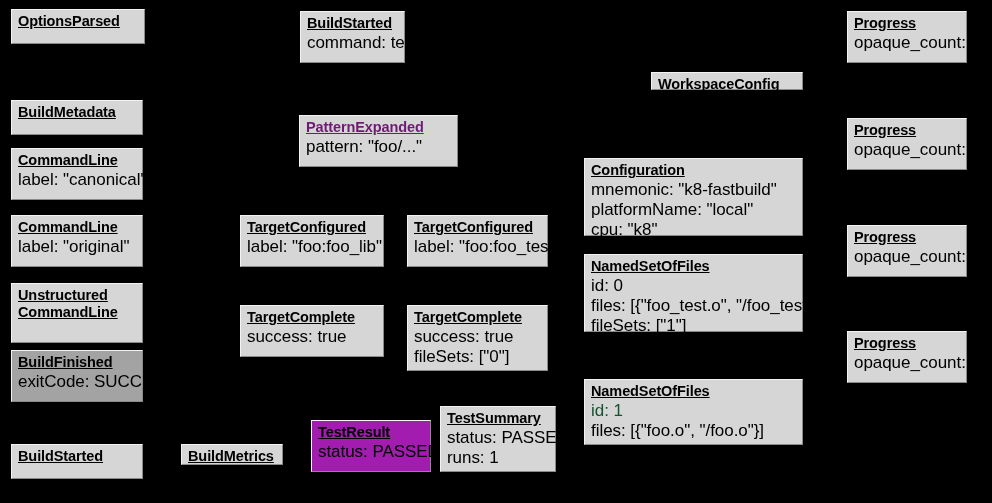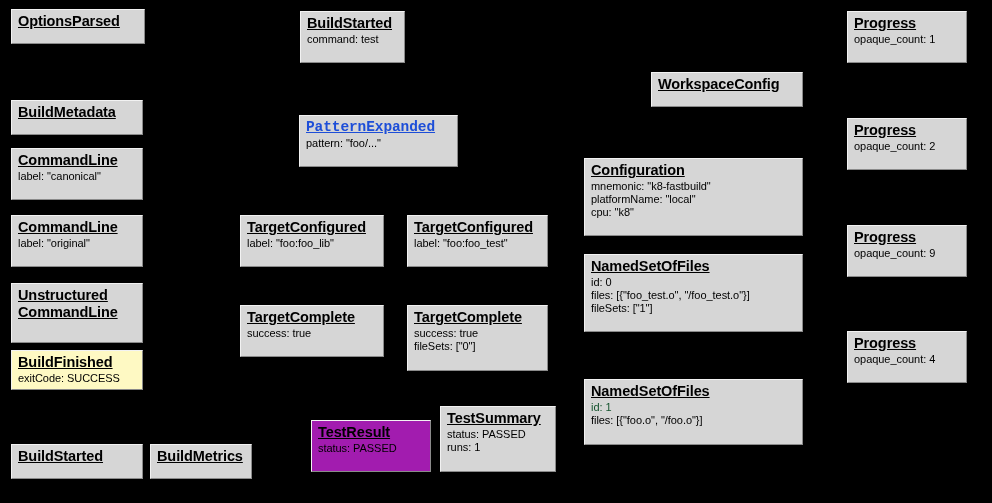--- a/index.html
+++ b/index.html
@@ -29,21 +29,21 @@
   .node .title {
     font-size: 14.5px;
     font-weight: bold;
     color: #000000;
     text-decoration: underline;
     white-space: pre-line;
     letter-spacing: -0.1px;
     margin-bottom: 1px;
   }
   .node .field {
-    font-size: 11px;
+    font-size: 17px;
     font-weight: normal;
     color: #000000;
     white-space: pre;
     letter-spacing: -0.05px;
   }
 </style>
 </head>
 <body>
 
 <div id="canvas" style="background: rgb(0, 0, 0);">
@@ -58,36 +58,36 @@
       <div class="field" style="color: rgb(0, 0, 0);">label: "canonical"</div>
     </div>
     <div class="node" style="left: 11px; top: 215px; width: 132px; height: 52px; background: rgb(214, 214, 214); border-color: rgb(242, 242, 242) rgb(138, 138, 138) rgb(138, 138, 138) rgb(242, 242, 242);">
       <div class="title" style="color: rgb(0, 0, 0);">CommandLine</div>
       <div class="field" style="color: rgb(0, 0, 0);">label: "original"</div>
     </div>
     <div class="node" style="left: 11px; top: 283px; width: 132px; height: 60px; background: rgb(214, 214, 214); border-color: rgb(242, 242, 242) rgb(138, 138, 138) rgb(138, 138, 138) rgb(242, 242, 242);">
       <div class="title" style="color: rgb(0, 0, 0);">Unstructured
 CommandLine</div>
     </div>
-    <div class="node" style="left: 11px; top: 350px; width: 132px; height: 40px; background: #fef9c3; border-color: rgb(242, 242, 242) rgb(138, 138, 138) rgb(138, 138, 138) rgb(242, 242, 242);">
+    <div class="node" style="left: 11px; top: 350px; width: 132px; height: 52px; background: #a3a3a3; border-color: rgb(242, 242, 242) rgb(138, 138, 138) rgb(138, 138, 138) rgb(242, 242, 242);">
       <div class="title" style="color: rgb(0, 0, 0);">BuildFinished</div>
       <div class="field" style="color: rgb(0, 0, 0);">exitCode: SUCCESS</div>
     </div>
     <div class="node" style="left: 11px; top: 444px; width: 132px; height: 35px; background: rgb(214, 214, 214); border-color: rgb(242, 242, 242) rgb(138, 138, 138) rgb(138, 138, 138) rgb(242, 242, 242);">
       <div class="title" style="color: rgb(0, 0, 0);">BuildStarted</div>
     </div>
-    <div class="node" style="left: 150px; top: 444px; width: 102px; height: 35px; background: rgb(214, 214, 214); border-color: rgb(242, 242, 242) rgb(138, 138, 138) rgb(138, 138, 138) rgb(242, 242, 242);">
+    <div class="node" style="left: 181px; top: 444px; width: 102px; height: 21px; background: rgb(214, 214, 214); border-color: rgb(242, 242, 242) rgb(138, 138, 138) rgb(138, 138, 138) rgb(242, 242, 242);">
       <div class="title" style="color: rgb(0, 0, 0);">BuildMetrics</div>
     </div>
     <div class="node" style="left: 300px; top: 11px; width: 105px; height: 52px; background: rgb(214, 214, 214); border-color: rgb(242, 242, 242) rgb(138, 138, 138) rgb(138, 138, 138) rgb(242, 242, 242);">
       <div class="title" style="color: rgb(0, 0, 0);">BuildStarted</div>
       <div class="field" style="color: rgb(0, 0, 0);">command: test</div>
     </div>
     <div class="node" style="left: 299px; top: 115px; width: 159px; height: 52px; background: rgb(214, 214, 214); border-color: rgb(242, 242, 242) rgb(138, 138, 138) rgb(138, 138, 138) rgb(242, 242, 242);">
-      <div class="title" style="color: #1d4ed8; font-family: Liberation Mono, monospace;">PatternExpanded</div>
+      <div class="title" style="color: #701a75;">PatternExpanded</div>
       <div class="field" style="color: rgb(0, 0, 0);">pattern: "foo/..."</div>
     </div>
     <div class="node" style="left: 240px; top: 215px; width: 144px; height: 52px; background: rgb(214, 214, 214); border-color: rgb(242, 242, 242) rgb(138, 138, 138) rgb(138, 138, 138) rgb(242, 242, 242);">
       <div class="title" style="color: rgb(0, 0, 0);">TargetConfigured</div>
       <div class="field" style="color: rgb(0, 0, 0);">label: "foo:foo_lib"</div>
     </div>
     <div class="node" style="left: 407px; top: 215px; width: 141px; height: 52px; background: rgb(214, 214, 214); border-color: rgb(242, 242, 242) rgb(138, 138, 138) rgb(138, 138, 138) rgb(242, 242, 242);">
       <div class="title" style="color: rgb(0, 0, 0);">TargetConfigured</div>
       <div class="field" style="color: rgb(0, 0, 0);">label: "foo:foo_test"</div>
     </div>
@@ -102,21 +102,21 @@
     </div>
     <div class="node" style="left: 311px; top: 420px; width: 120px; height: 52px; background: #a21caf; border-color: rgb(242, 242, 242) rgb(138, 138, 138) rgb(138, 138, 138) rgb(242, 242, 242);">
       <div class="title" style="color: rgb(0, 0, 0);">TestResult</div>
       <div class="field" style="color: rgb(0, 0, 0);">status: PASSED</div>
     </div>
     <div class="node" style="left: 440px; top: 406px; width: 116px; height: 66px; background: rgb(214, 214, 214); border-color: rgb(242, 242, 242) rgb(138, 138, 138) rgb(138, 138, 138) rgb(242, 242, 242);">
       <div class="title" style="color: rgb(0, 0, 0);">TestSummary</div>
       <div class="field" style="color: rgb(0, 0, 0);">status: PASSED</div>
       <div class="field" style="color: rgb(0, 0, 0);">runs: 1</div>
     </div>
-    <div class="node" style="left: 651px; top: 72px; width: 152px; height: 35px; background: rgb(214, 214, 214); border-color: rgb(242, 242, 242) rgb(138, 138, 138) rgb(138, 138, 138) rgb(242, 242, 242);">
+    <div class="node" style="left: 651px; top: 72px; width: 152px; height: 18px; background: rgb(214, 214, 214); border-color: rgb(242, 242, 242) rgb(138, 138, 138) rgb(138, 138, 138) rgb(242, 242, 242);">
       <div class="title" style="color: rgb(0, 0, 0);">WorkspaceConfig</div>
     </div>
     <div class="node" style="left: 584px; top: 158px; width: 219px; height: 78px; background: rgb(214, 214, 214); border-color: rgb(242, 242, 242) rgb(138, 138, 138) rgb(138, 138, 138) rgb(242, 242, 242);">
       <div class="title" style="color: rgb(0, 0, 0);">Configuration</div>
       <div class="field" style="color: rgb(0, 0, 0);">mnemonic: "k8-fastbuild"</div>
       <div class="field" style="color: rgb(0, 0, 0);">platformName: "local"</div>
       <div class="field" style="color: rgb(0, 0, 0);">cpu: "k8"</div>
     </div>
     <div class="node" style="left: 584px; top: 254px; width: 219px; height: 78px; background: rgb(214, 214, 214); border-color: rgb(242, 242, 242) rgb(138, 138, 138) rgb(138, 138, 138) rgb(242, 242, 242);">
       <div class="title" style="color: rgb(0, 0, 0);">NamedSetOfFiles</div>

